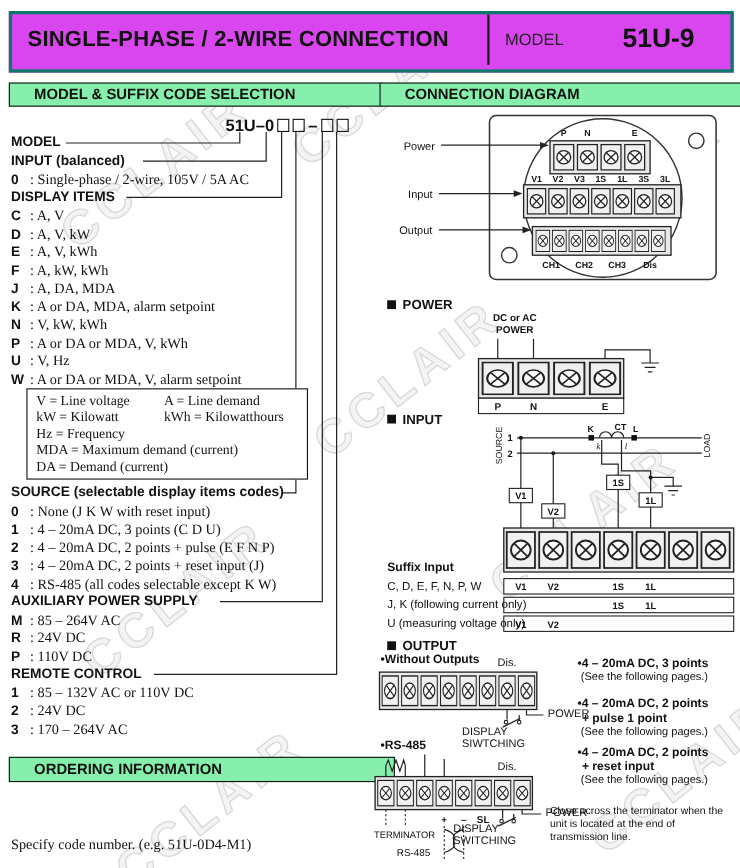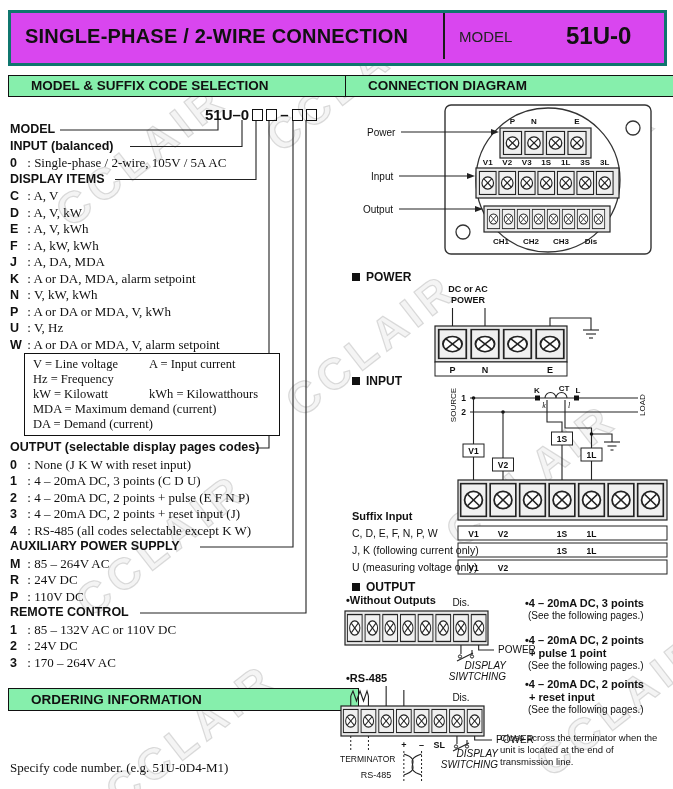--- a/index.html
+++ b/index.html
@@ -31,21 +31,21 @@
   
   .dhead{position:absolute;font:bold 12px "Liberation Sans",sans-serif;z-index:2;}
   .blt{display:inline-block;width:8px;height:8px;background:#111;margin-right:6px;}
   .sub{position:absolute;font:bold 11px "Liberation Sans",sans-serif;z-index:2;}
   .small{position:absolute;font:10.5px "Liberation Sans",sans-serif;z-index:2;}
   .tiny{position:absolute;font:10px "Liberation Sans",sans-serif;z-index:2;}
   .blist-t{position:absolute;font:bold 11px "Liberation Sans",sans-serif;z-index:2;}
   .blist-s{position:absolute;font:10px "Liberation Sans",sans-serif;z-index:2;}
   .note{position:absolute;left:500px;top:732px;width:160px;font:9.5px "Liberation Sans",sans-serif;
         line-height:12px;white-space:normal;z-index:2;}
-  .ctr{text-align:right;line-height:11px;font-style:italic;}
+  .ctr{text-align:left;line-height:11px;}
   .order-text{position:absolute;left:10px;top:715px;font:13px "Liberation Serif",serif;z-index:2;margin-top:45px;}
   svg{position:absolute;z-index:2;overflow:visible;}
   svg text{font-family:"Liberation Sans",sans-serif;fill:#111;}
   .t8{font-size:8px;} .t85{font-size:8.5px;} .t9{font-size:9px;} .t10{font-size:10px;}
   .tb{font-weight:bold;}
   .ital{font-style:italic;font-family:"Liberation Serif",serif;}
   .wire{stroke:#222;stroke-width:1.1;fill:none;}
   .rail{fill:#e9e9e9;stroke:#222;stroke-width:1.2;}
   .lbar{fill:#fff;stroke:#222;stroke-width:1;}
   .wbox{fill:#fff;stroke:#222;stroke-width:1;}
@@ -73,21 +73,21 @@
   <div class="wm" style="left:270px;top:320px">CCLAIR</div>
   <div class="wm" style="left:60px;top:520px">CCLAIR</div>
   <div class="wm" style="left:430px;top:450px">CCLAIR</div>
   <div class="wm" style="left:520px;top:680px">CCLAIR</div>
   <div class="wm" style="left:90px;top:710px">CCLAIR</div>
 
   <div class="hbox">
     <div class="htitle">SINGLE-PHASE / 2-WIRE CONNECTION</div>
     <div class="hdiv"></div>
     <div class="hmodel">MODEL</div>
-    <div class="hmodelval">51U-0</div>
+    <div class="hmodelval">51U-9</div>
   </div>
 
   <div class="bar" style="left:8px;top:75px;width:316px">MODEL &amp; SUFFIX CODE SELECTION</div>
   <div class="bar" style="left:345px;top:75px;width:308px">CONNECTION DIAGRAM</div>
 
   <div class="codeline"><b>51U–0</b><span class="cbox"></span><span class="cbox"></span><b class="cdash">–</b><span class="cbox"></span><span class="cbox"></span></div>
 
   <svg style="left:0;top:0;z-index:1" width="673" height="789" viewBox="0 0 673 789">
     <polyline class="wire" points="218,120 218,130 60,130"></polyline>
     <polyline class="wire" points="242,120 242,146.5 130,146.5"></polyline>
@@ -107,28 +107,28 @@
   <div class="li" style="left:10px;top:221px"><b>E</b><span> : </span><span>A, V, kWh</span></div>
   <div class="li" style="left:10px;top:237.5px"><b>F</b><span> : </span><span>A, kW, kWh</span></div>
   <div class="li" style="left:10px;top:254px"><b>J</b><span> : </span><span>A, DA, MDA</span></div>
   <div class="li" style="left:10px;top:270.5px"><b>K</b><span> : </span><span>A or DA, MDA, alarm setpoint</span></div>
   <div class="li" style="left:10px;top:287px"><b>N</b><span> : </span><span>V, kW, kWh</span></div>
   <div class="li" style="left:10px;top:303.5px"><b>P</b><span> : </span><span>A or DA or MDA, V, kWh</span></div>
   <div class="li" style="left:10px;top:320px"><b>U</b><span> : </span><span>V, Hz</span></div>
   <div class="li" style="left:10px;top:336.5px"><b>W</b><span> : </span><span>A or DA or MDA, V, alarm setpoint</span></div>
 
   <div class="legend">
-    <div><span class="lcol">V = Line voltage</span><span>A = Input current</span></div>
+    <div><span class="lcol">V = Line voltage</span><span>A = Line demand</span></div>
+    <div><span class="lcol">kW = Kilowatt</span><span>kWh = Kilowatthours</span></div>
     <div>Hz = Frequency</div>
-    <div><span class="lcol">kW = Kilowatt</span><span>kWh = Kilowatthours</span></div>
     <div>MDA = Maximum demand (current)</div>
     <div>DA = Demand (current)</div>
   </div>
 
-  <div class="gl" style="left:10px;top:440px">OUTPUT (selectable display pages codes)</div>
+  <div class="gl" style="left:10px;top:440px">SOURCE (selectable display items codes)</div>
   <div class="li" style="left:10px;top:456.5px"><b>0</b><span> : </span><span>None (J K W with reset input)</span></div>
   <div class="li" style="left:10px;top:473px"><b>1</b><span> : </span><span>4 – 20mA DC, 3 points (C D U)</span></div>
   <div class="li" style="left:10px;top:489.5px"><b>2</b><span> : </span><span>4 – 20mA DC, 2 points + pulse (E F N P)</span></div>
   <div class="li" style="left:10px;top:506px"><b>3</b><span> : </span><span>4 – 20mA DC, 2 points + reset input (J)</span></div>
   <div class="li" style="left:10px;top:522.5px"><b>4</b><span> : </span><span>RS-485 (all codes selectable except K W)</span></div>
 
   <div class="gl" style="left:10px;top:539px">AUXILIARY POWER SUPPLY</div>
   <div class="li" style="left:10px;top:555.5px"><b>M</b><span> : </span><span>85 – 264V AC</span></div>
   <div class="li" style="left:10px;top:572px"><b>R</b><span> : </span><span>24V DC</span></div>
   <div class="li" style="left:10px;top:588.5px"><b>P</b><span> : </span><span>110V DC</span></div>

